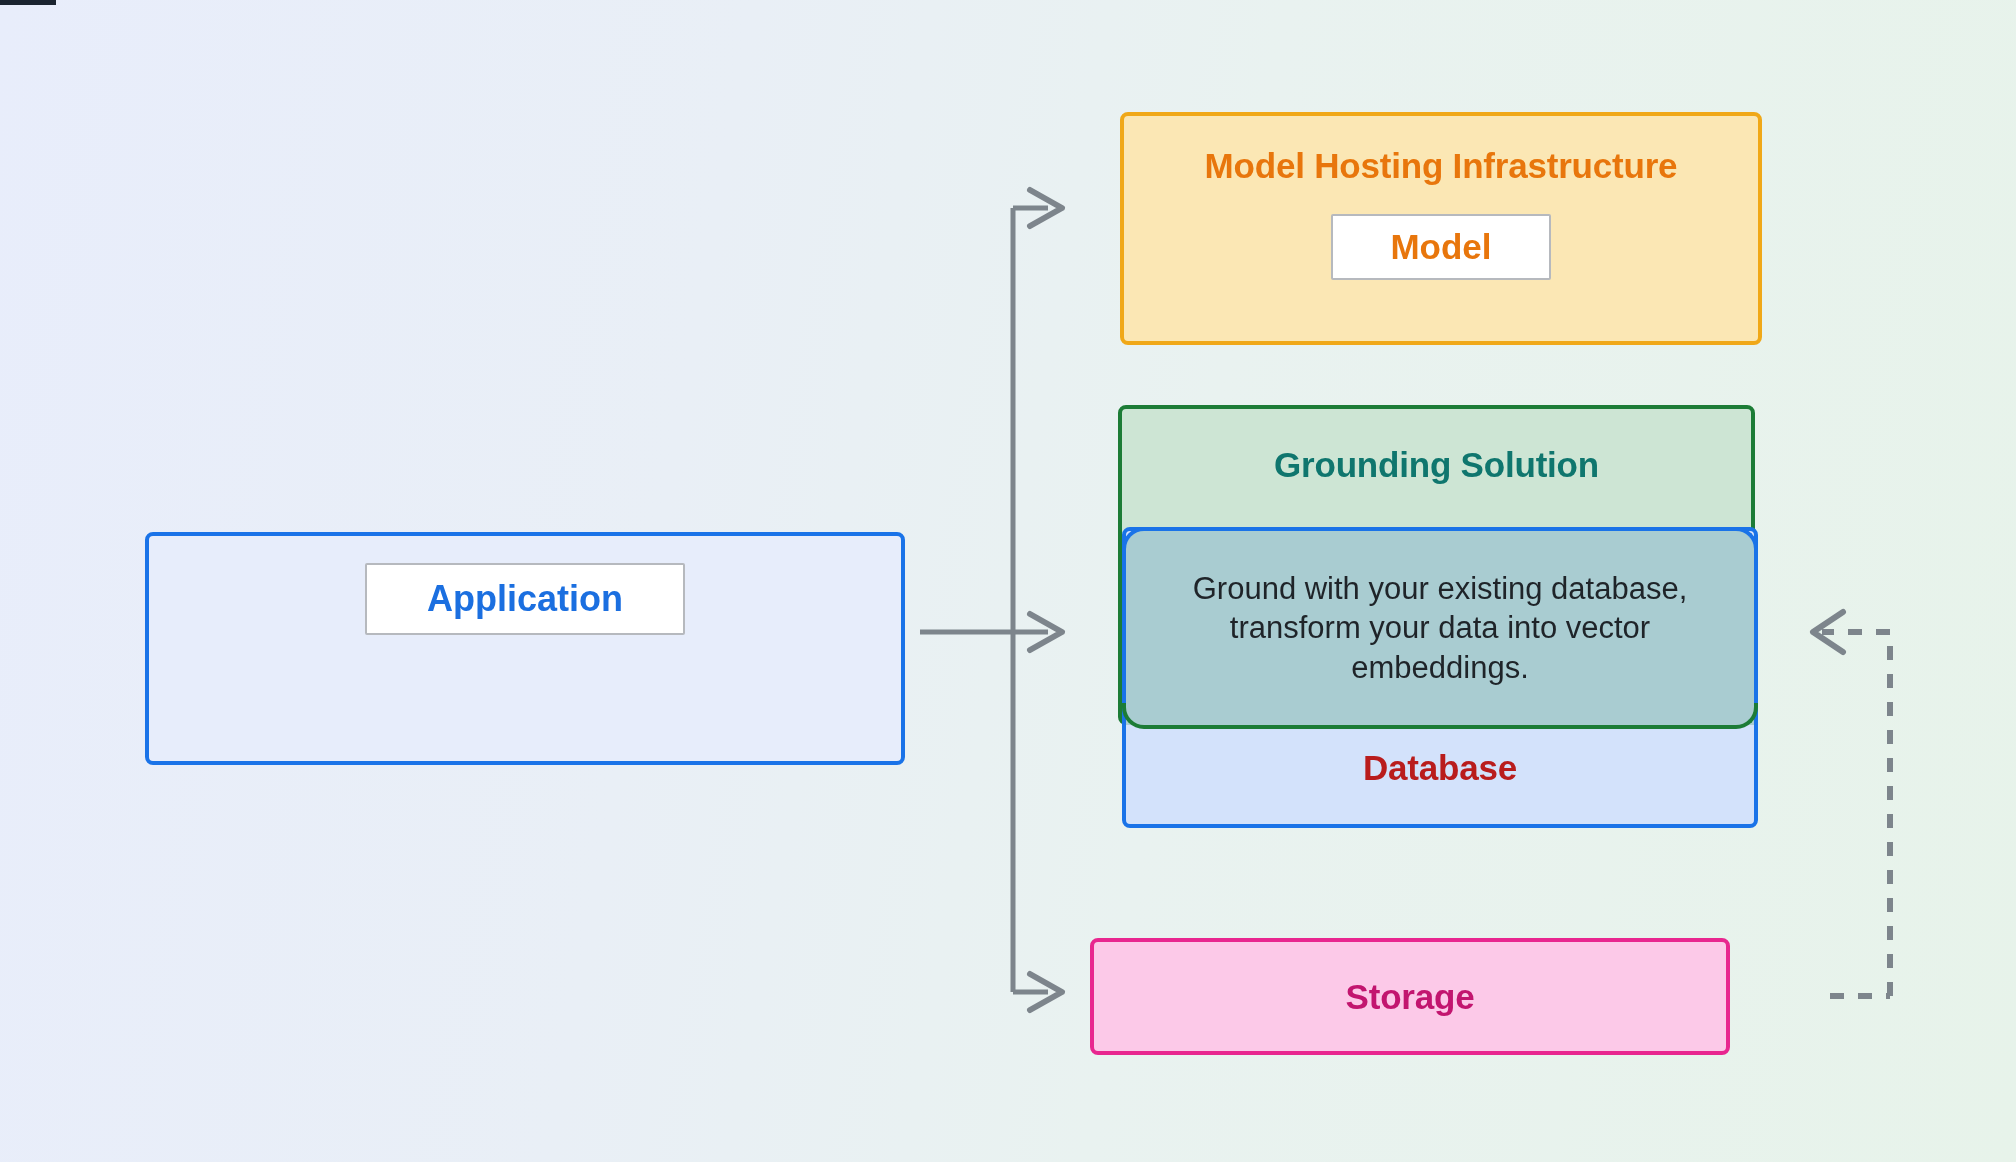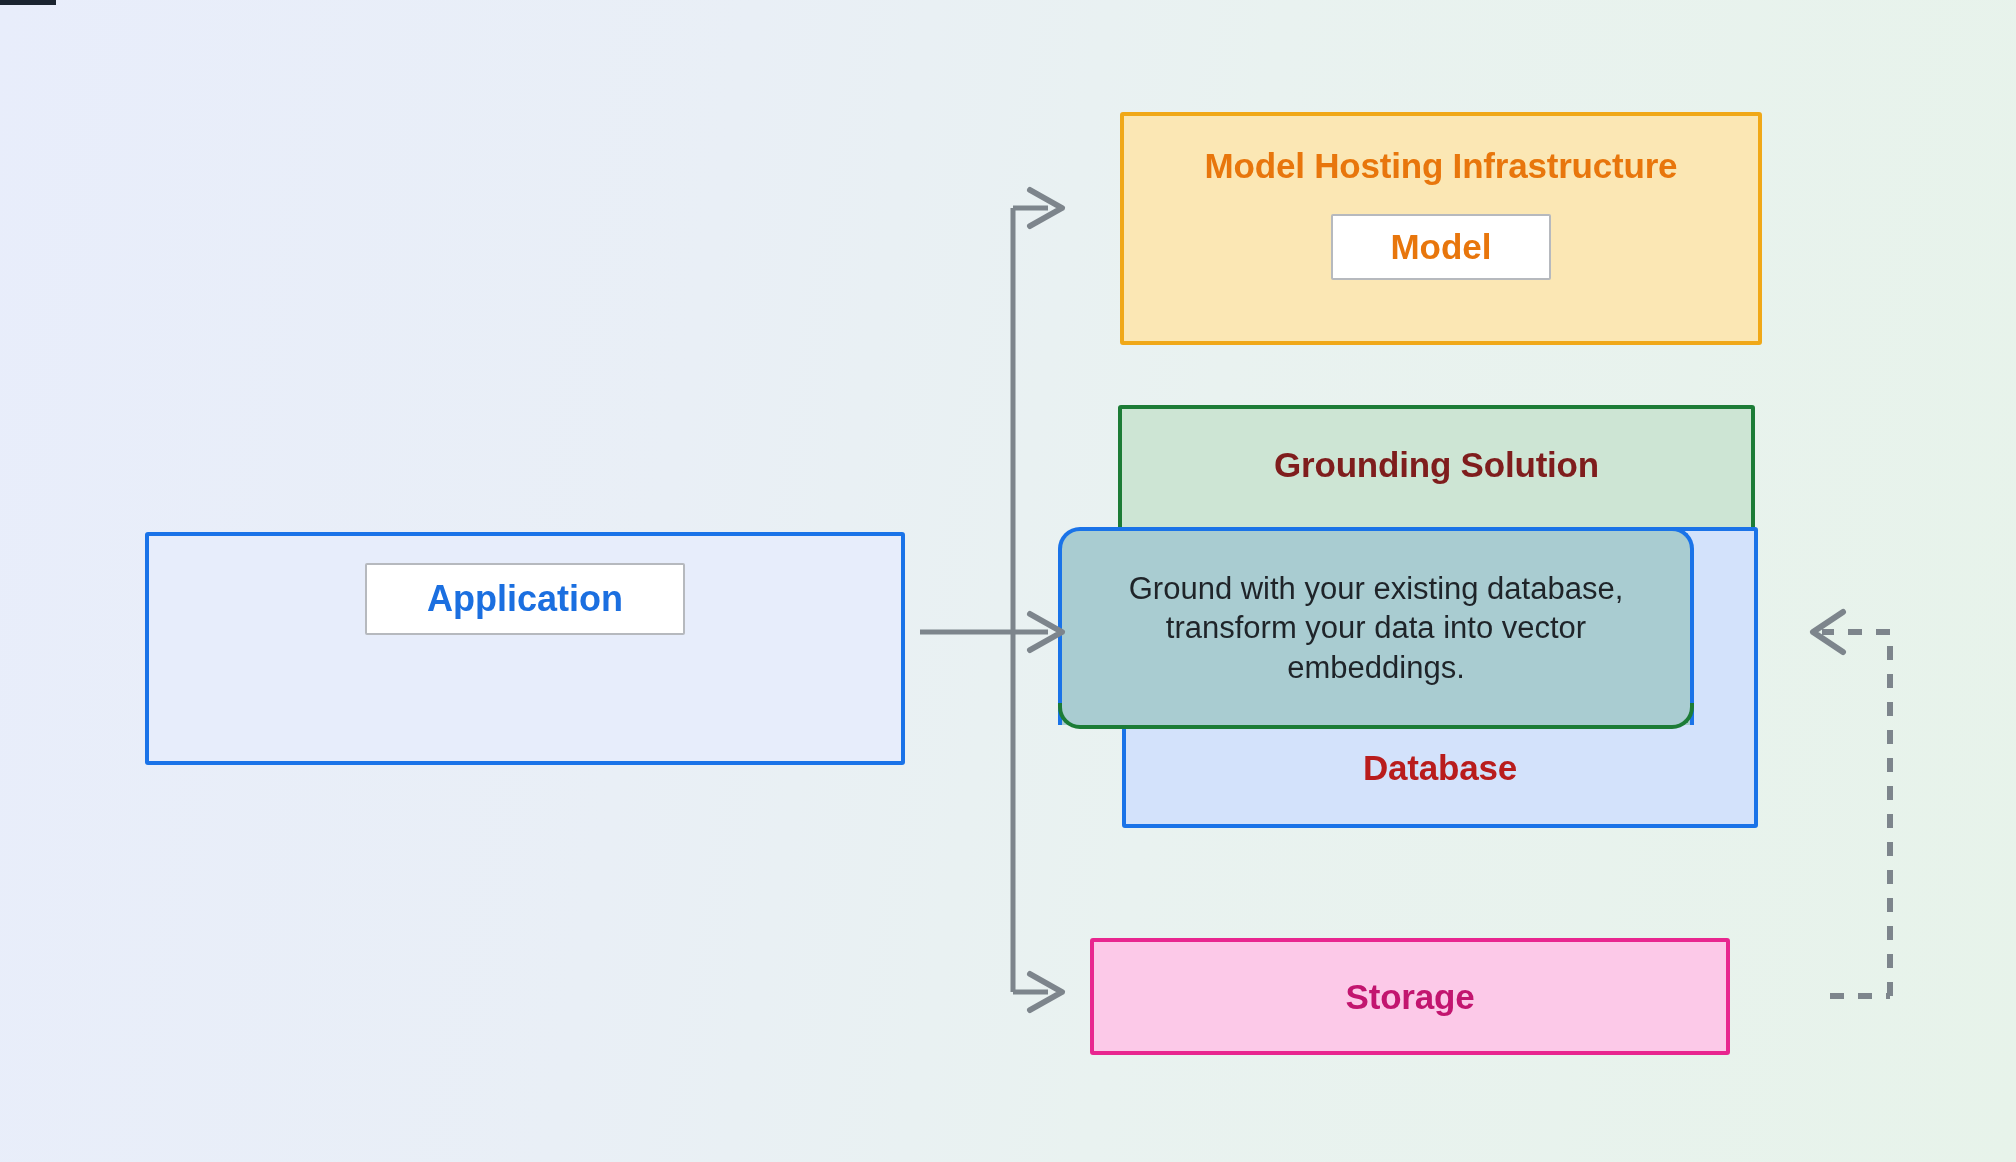--- a/index.html
+++ b/index.html
@@ -26,21 +26,21 @@
     left: 0;
     top: 0;
     width: 56px;
     height: 5px;
     background: #1b2430;
   }
 
   .node {
     position: absolute;
     box-sizing: border-box;
-    border-radius: 3px;
+    border-radius: 8px;
     border-style: solid;
     border-width: 4px;
     display: flex;
     flex-direction: column;
     align-items: center;
   }
 
   .node-title {
     font-weight: bold;
     letter-spacing: -0.2px;
@@ -110,21 +110,21 @@
     left: 1118px;
     top: 405px;
     width: 637px;
     height: 320px;
     background: #cde5d4;
     border-color: #1c7c36;
     z-index: 1;
     justify-content: flex-start;
   }
   #grounding .node-title {
-    color: #7f1d1d;
+    color: #0f766e;
     font-size: 35px;
     margin-top: 36px;
   }
 
   
   #database {
     left: 1122px;
     top: 527px;
     width: 636px;
     height: 301px;
@@ -135,21 +135,21 @@
   }
   #database .node-title {
     color: #b91c1c;
     font-size: 35px;
     margin-bottom: 36px;
   }
 
   
   #overlap-body {
     position: absolute;
-    left: 1058px;
+    left: 1122px;
     top: 527px;
     width: 636px;
     height: 198px;
     box-sizing: border-box;
     border: 4px solid #1a73e8;
     border-bottom: none;
     border-radius: 22px 22px 0 0;
     background: #a9ccd1;
     z-index: 3;
     display: flex;

